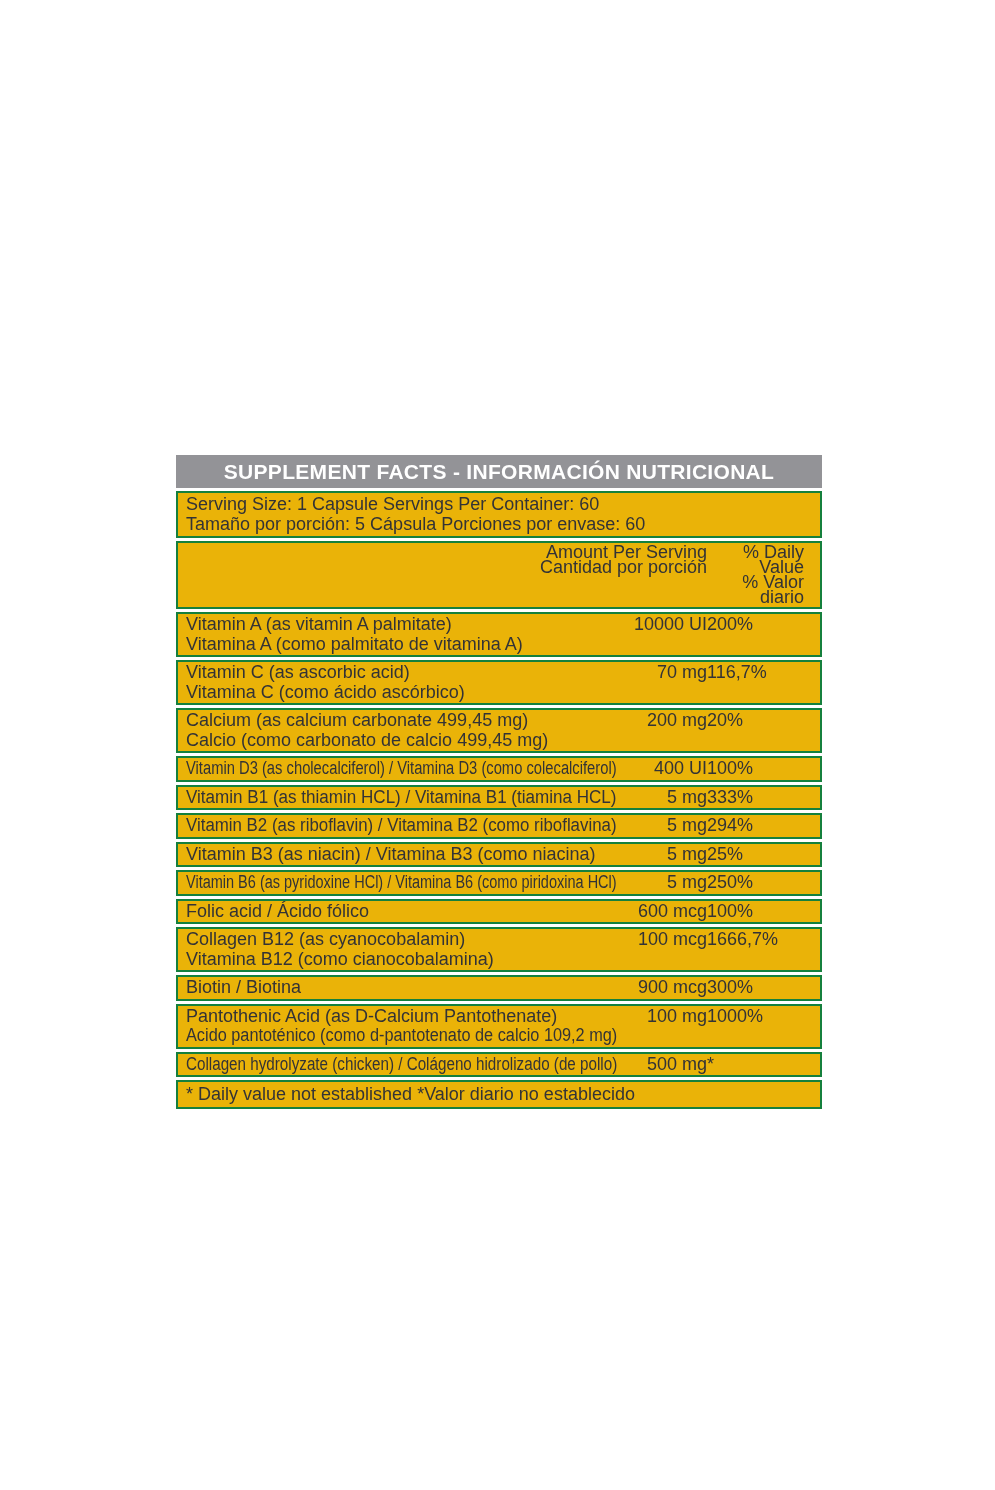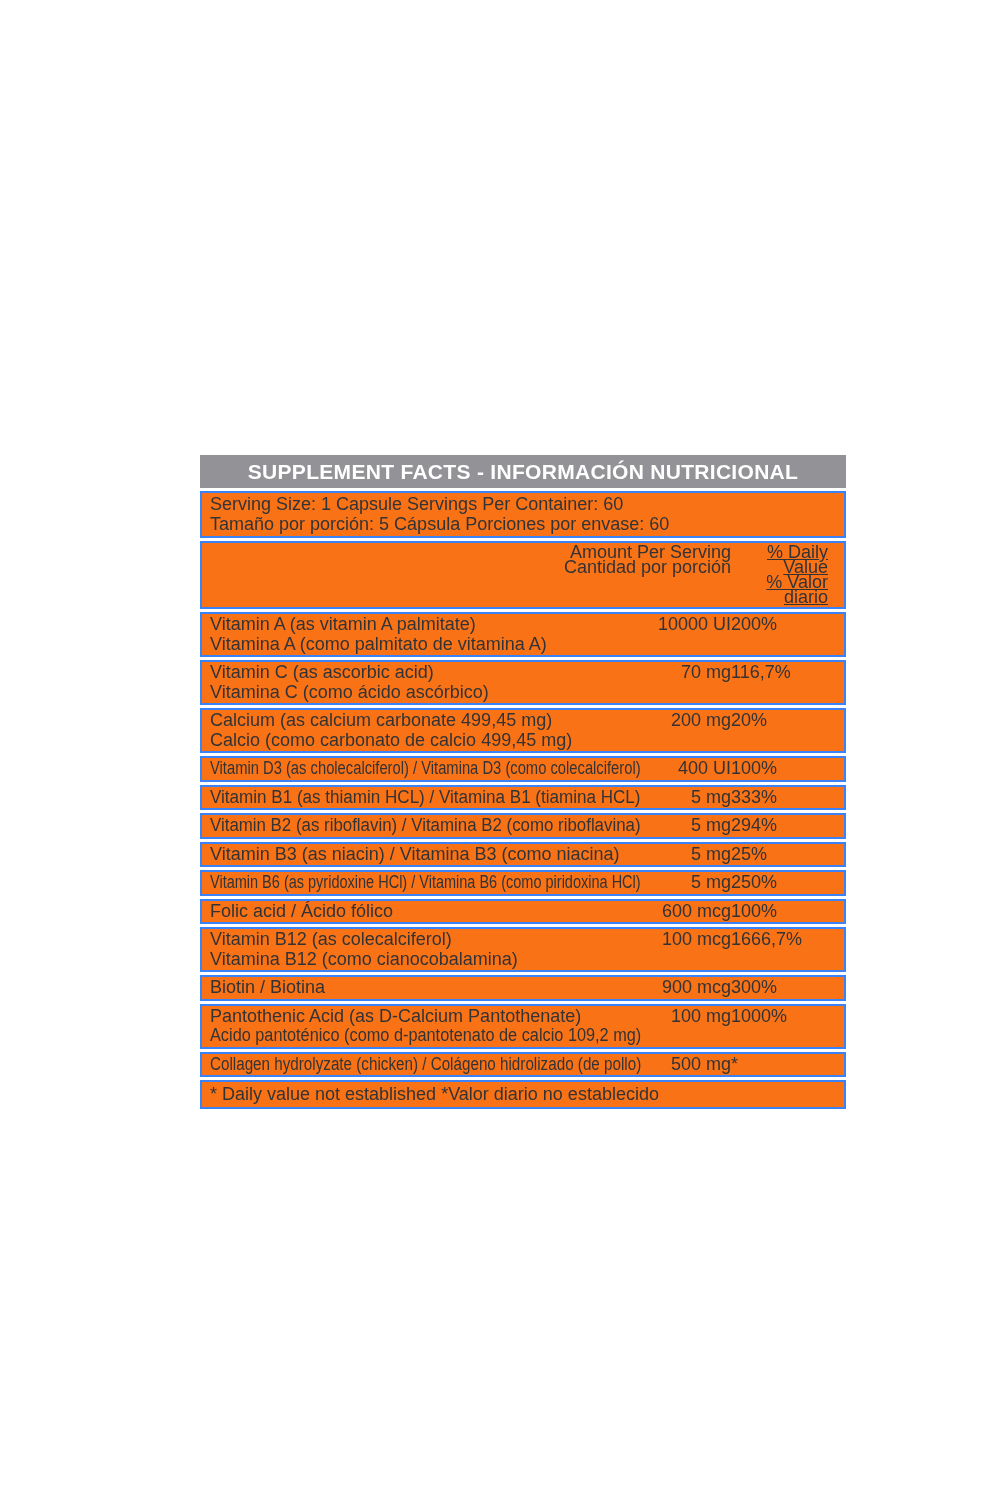--- a/index.html
+++ b/index.html
@@ -14,54 +14,53 @@
     height: 1490px;
     background: #ffffff;
     overflow: hidden;
   }
   .label {
     position: absolute;
     left: 176px;
     top: 455px;
     width: 646px;
     color: #333336;
-    margin-left: 24px;
   }
   .title-bar {
     background: #939397;
     color: #ffffff;
     font-weight: bold;
     font-size: 21px;
     line-height: 33px;
     height: 33px;
     text-align: center;
     letter-spacing: 0.3px;
     white-space: nowrap;
   }
   .box {
-    background: #f97316;
-    border: 2px solid #3b82f6;
+    background: #eab308;
+    border: 2px solid #15803d;
     margin-top: 3px;
     box-sizing: border-box;
   }
   .serving-box {
     padding: 2px 8px;
     font-size: 18px;
     line-height: 19.5px;
   }
   .colhead-box {
     display: flex;
     justify-content: flex-end;
     align-items: flex-start;
     padding: 2px 16px 2px 8px;
     font-size: 18px;
     line-height: 15px;
   }
   .colhead-amount { text-align: right; }
-  .colhead-dv { width: 97px; text-align: right; text-decoration: underline; }
+  .colhead-dv { width: 97px; text-align: right; }
   .row {
     display: flex;
     align-items: flex-start;
     padding: 1px 16px 1px 8px;
     font-size: 18px;
     line-height: 19.5px;
   }
   .row-name { flex: 1 1 auto; min-width: 0; overflow: visible; }
   .name-line { white-space: nowrap; transform-origin: left center; }
   .row-amount { width: 90px; text-align: right; white-space: nowrap; flex: 0 0 auto; }
@@ -159,21 +158,21 @@
   </div>
         <div class="box row">
     <div class="row-name">
             <div class="name-line">Folic acid / Ácido fólico</div>
           </div>
     <div class="row-amount">600 mcg</div>
     <div class="row-dv">100%</div>
   </div>
         <div class="box row">
     <div class="row-name">
-            <div class="name-line">Vitamin B12 (as colecalciferol)</div>
+            <div class="name-line">Collagen B12 (as cyanocobalamin)</div>
             <div class="name-line">Vitamina B12 (como cianocobalamina)</div>
           </div>
     <div class="row-amount">100 mcg</div>
     <div class="row-dv">1666,7%</div>
   </div>
         <div class="box row">
     <div class="row-name">
             <div class="name-line">Biotin / Biotina</div>
           </div>
     <div class="row-amount">900 mcg</div>

